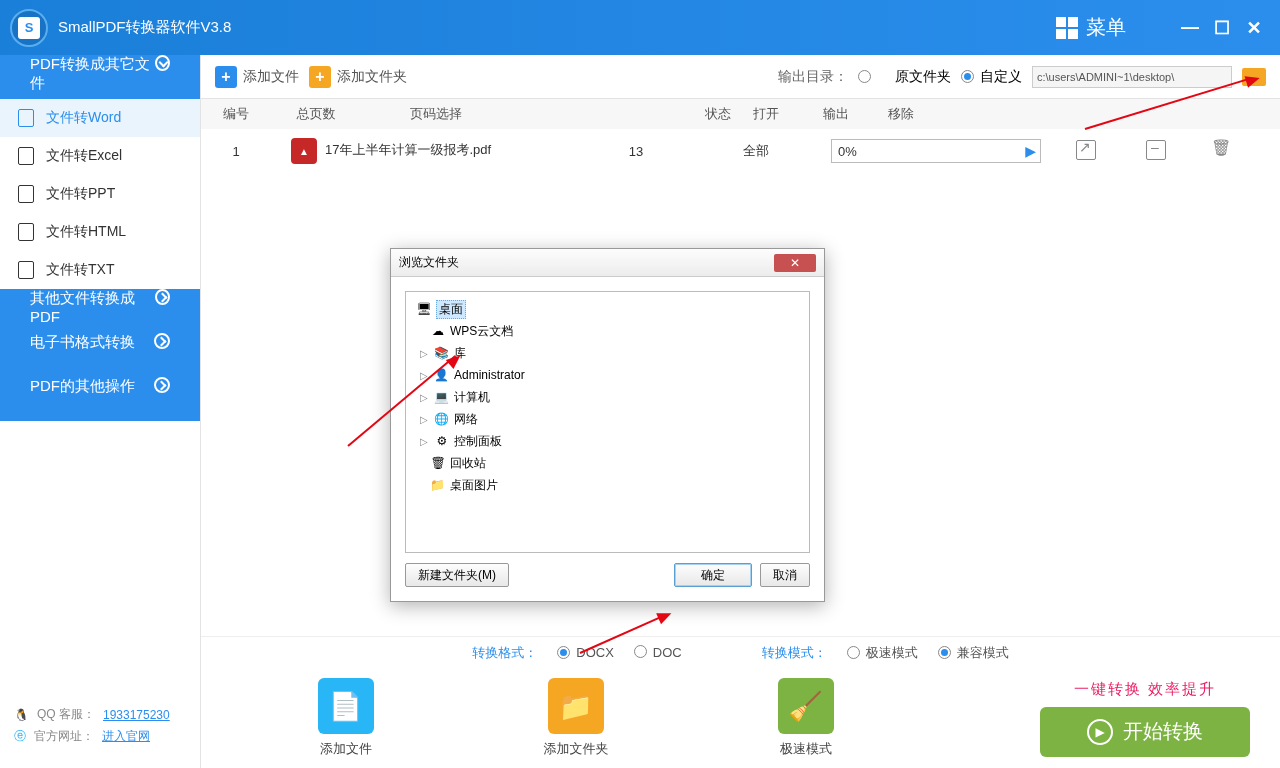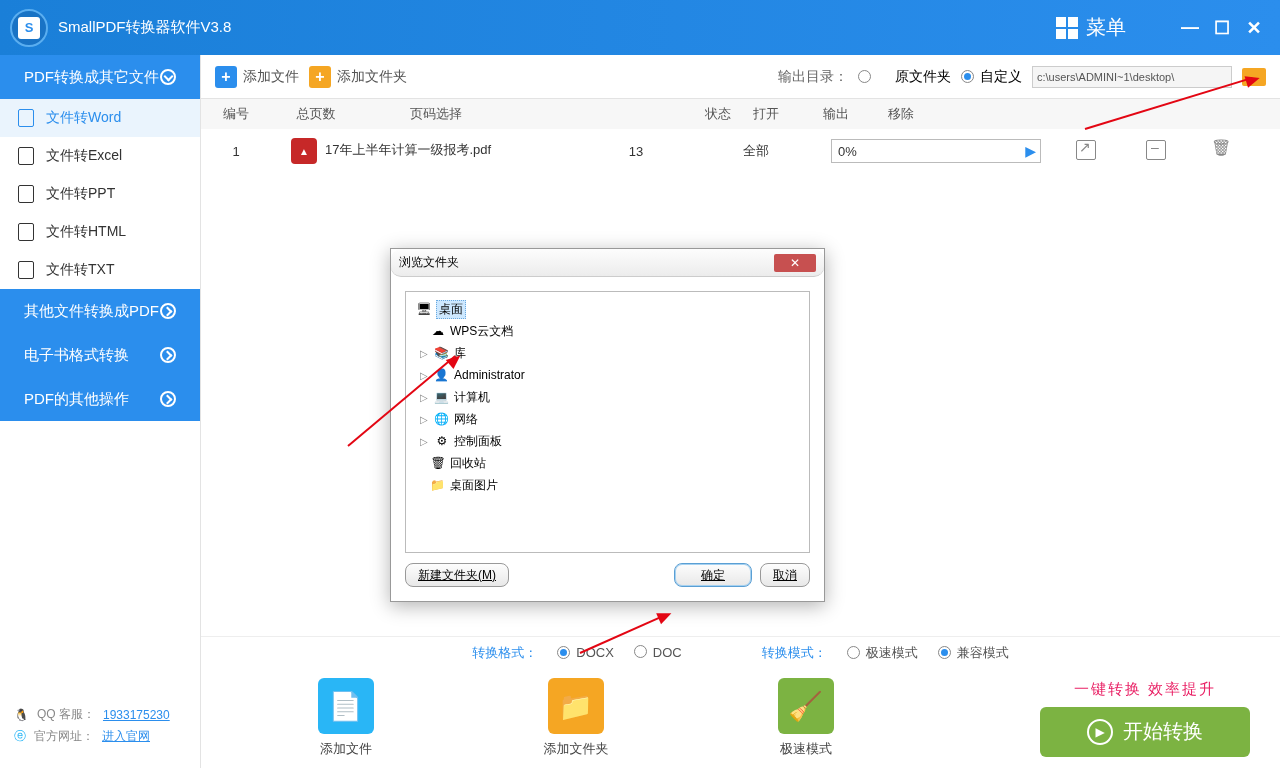--- a/index.html
+++ b/index.html
@@ -12,21 +12,21 @@
 .app-title { font-size: 15px; flex: 0 0 auto; }
 .title-spacer { flex: 1; }
 .menu-grid { display: inline-grid; grid-template-columns: 10px 10px; grid-template-rows: 10px 10px; gap: 2px; margin-right: 8px; }
 .menu-grid span { background: #fff; }
 .menu-label { font-size: 20px; margin-right: 48px; }
 .win-ctrl { width: 32px; height: 32px; display: flex; align-items: center; justify-content: center; cursor: pointer; font-size: 18px; font-weight: bold; }
 
 
 .content { display: flex; height: calc(100% - 55px); }
 .sidebar { width: 200px; background: #fff; display: flex; flex-direction: column; }
-.side-cat { background: #2b8eed; color: #fff; height: 44px; display: flex; align-items: center; justify-content: space-between; padding: 0 24px; font-size: 15px; cursor: pointer; }
+.side-cat { background: #2b8eed; color: #fff; height: 44px; display: flex; justify-content: space-between; padding: 0 30px; font-size: 15px; cursor: pointer; }
 .side-item { height: 38px; display: flex; align-items: center; padding: 0 18px; font-size: 14px; color: #333; cursor: pointer; }
 .side-item.active { color: #2b8eed; background: #eaf4fd; }
 .side-item .file-icon { width: 16px; height: 18px; border: 1.5px solid currentColor; border-radius: 2px; margin-right: 12px; position: relative; }
 .side-footer { margin-top: auto; padding: 12px 14px 18px; font-size: 12px; color: #888; }
 .side-footer .row { display: flex; align-items: center; margin: 5px 0; gap: 8px; }
 .qq-icon { color: #29b6f6; }
 .ie-icon { color: #29b6f6; }
 .link { color: #2b8eed; text-decoration: underline; cursor: pointer; }
 
 .chevron-down { width: 16px; height: 16px; border: 2px solid #fff; border-radius: 50%; position: relative; }
@@ -75,30 +75,30 @@
 .big-icon.blue { background: #29b6f6; }
 .big-icon.orange { background: #f5a623; }
 .big-icon.green { background: #7cb342; }
 .action-right { margin-left: auto; text-align: center; }
 .promo { color: #e91e63; font-size: 15px; margin-bottom: 8px; letter-spacing: 2px; }
 .start-btn { width: 210px; height: 50px; background: #7cb342; color: #fff; border-radius: 6px; display: flex; align-items: center; justify-content: center; gap: 10px; font-size: 20px; cursor: pointer; }
 .play-circle { width: 26px; height: 26px; border: 2px solid #fff; border-radius: 50%; display: flex; align-items: center; justify-content: center; font-size: 12px; }
 
 
 .dialog-backdrop { position: absolute; left: 390px; top: 248px; width: 435px; background: #fff; border: 1px solid #999; box-shadow: 0 4px 18px rgba(0,0,0,0.3); }
-.dlg-title { height: 28px; background: linear-gradient(#fdfdfd,#ececec); display: flex; align-items: center; padding: 0 8px; font-size: 12px; border-bottom: 1px solid #ccc; border-radius: 10px; }
+.dlg-title { height: 28px; background: linear-gradient(#fdfdfd,#ececec); display: flex; align-items: center; padding: 0 8px; font-size: 12px; border-bottom: 1px solid #ccc; }
 .dlg-close { margin-left: auto; width: 42px; height: 18px; background: #c75050; color: #fff; display: flex; align-items: center; justify-content: center; border-radius: 2px; font-size: 12px; cursor: pointer; }
 .dlg-body { padding: 14px; }
 .tree-box { border: 1px solid #bbb; height: 262px; padding: 6px 4px; font-size: 12px; overflow: auto; }
 .tree-item { display: flex; align-items: center; height: 22px; gap: 4px; cursor: pointer; }
 .tree-item.sel .t-label { background: #cde8ff; border: 1px dotted #6aa9df; padding: 0 2px; }
 .t-exp { width: 10px; color: #888; font-size: 10px;}
 .t-ico { width: 16px; text-align: center; }
 .dlg-btns { margin-top: 10px; display: flex; gap: 8px; }
-.dlg-btn { height: 24px; border: 1px solid #999; background: linear-gradient(#fdfdfd,#e8e8e8); font-size: 12px; padding: 0 12px; border-radius: 8px; cursor: pointer; display: flex; align-items: center; text-decoration: underline; }
+.dlg-btn { height: 24px; border: 1px solid #999; background: linear-gradient(#fdfdfd,#e8e8e8); font-size: 12px; padding: 0 12px; border-radius: 2px; cursor: pointer; display: flex; align-items: center; }
 .dlg-btn.primary { border: 1px solid #5a9fd4; box-shadow: 0 0 0 1px #a6d1f0 inset; padding: 0 26px; }
 
 
 .arrow { position: absolute; pointer-events: none; }
 .arrow-head { width: 0; height: 0; position: absolute; }
 .a1 { left: 1085px; top: 128px; width: 175px; height: 2px; background: #e30613; transform: rotate(-17deg); transform-origin: left center; }
 .a1h { left: 1246px; top: 74px; border-left: 14px solid #e30613; border-top: 6px solid transparent; border-bottom: 6px solid transparent; transform: rotate(-17deg); }
 .a2 { left: 348px; top: 445px; width: 140px; height: 2px; background: #e30613; transform: rotate(-40deg); transform-origin: left center; }
 .a2h { left: 448px; top: 354px; border-left: 14px solid #e30613; border-top: 6px solid transparent; border-bottom: 6px solid transparent; transform: rotate(-40deg); }
 .a3 { left: 580px; top: 652px; width: 92px; height: 2px; background: #e30613; transform: rotate(-24deg); transform-origin: left center; }

